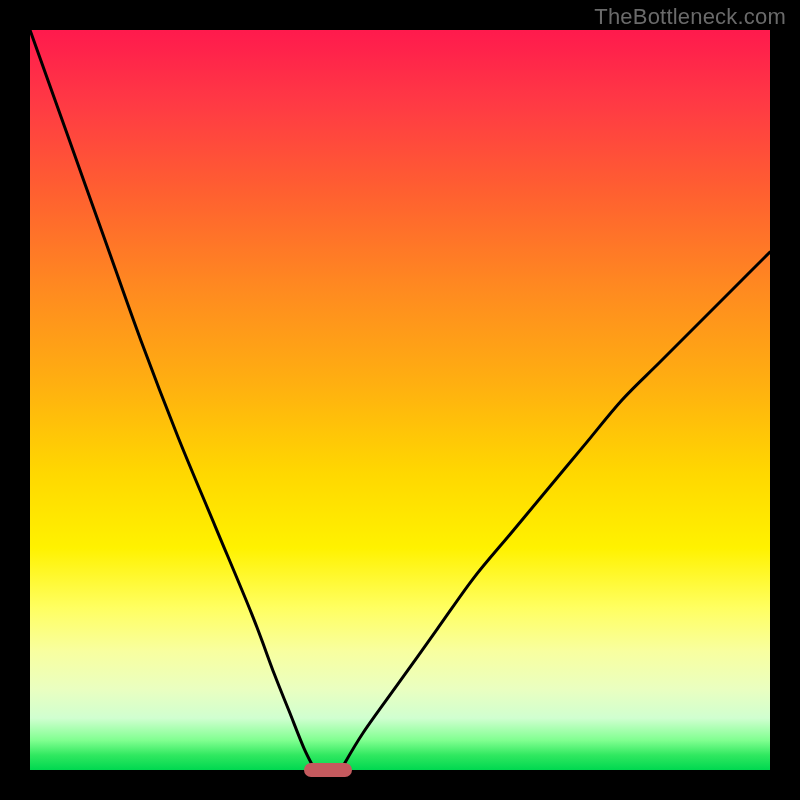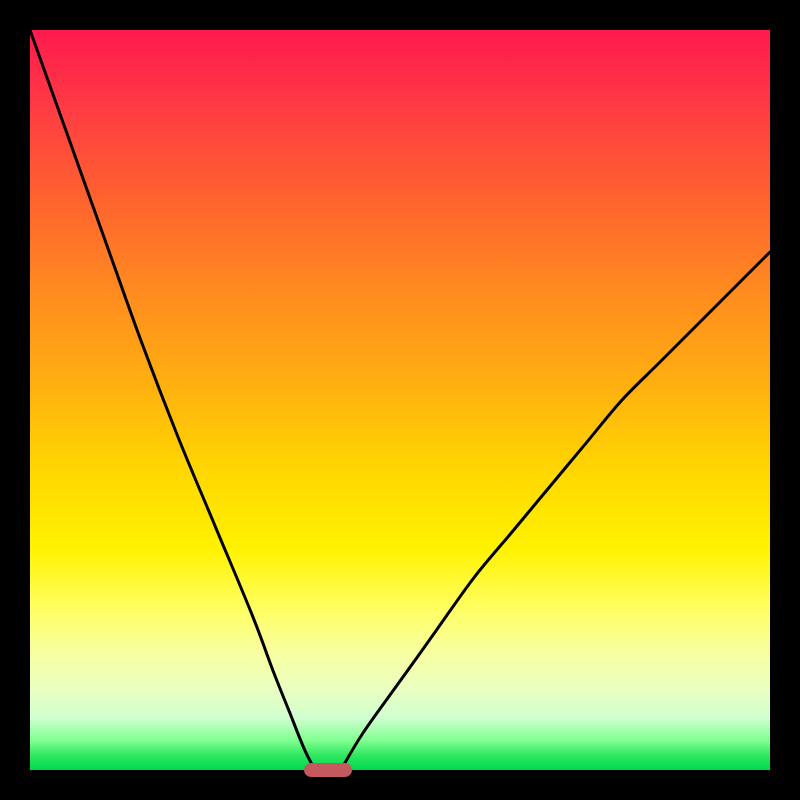--- a/index.html
+++ b/index.html
@@ -74,13 +74,14 @@
   <div class="plot">
 
     <svg class="curve" viewBox="0 0 740 740" preserveAspectRatio="none">
       <path id="curve-left" fill="none" stroke="#000" stroke-width="3" stroke-linecap="round" d="M 0.00 0.00 C 6.17 17.27, 24.67 69.07, 37.00 103.60 C 49.33 138.13, 61.67 172.67, 74.00 207.20 C 86.33 241.73, 98.67 277.50, 111.00 310.80 C 123.33 344.10, 135.67 376.17, 148.00 407.00 C 160.33 437.83, 172.67 466.20, 185.00 495.80 C 197.33 525.40, 212.13 559.93, 222.00 584.60 C 231.87 609.27, 238.03 627.77, 244.20 643.80 C 250.37 659.83, 254.07 668.47, 259.00 680.80 C 263.93 693.13, 269.48 707.93, 273.80 717.80 C 278.12 727.67, 283.05 736.30, 284.90 740.00"></path>
       <path id="curve-right" fill="none" stroke="#000" stroke-width="3" stroke-linecap="round" d="M 310.80 740.00 C 314.50 733.83, 323.13 717.80, 333.00 703.00 C 342.87 688.20, 357.67 668.47, 370.00 651.20 C 382.33 633.93, 394.67 616.67, 407.00 599.40 C 419.33 582.13, 431.67 563.63, 444.00 547.60 C 456.33 531.57, 468.67 518.00, 481.00 503.20 C 493.33 488.40, 505.67 473.60, 518.00 458.80 C 530.33 444.00, 542.67 429.20, 555.00 414.40 C 567.33 399.60, 579.67 383.57, 592.00 370.00 C 604.33 356.43, 616.67 345.33, 629.00 333.00 C 641.33 320.67, 653.67 308.33, 666.00 296.00 C 678.33 283.67, 690.67 271.33, 703.00 259.00 C 715.33 246.67, 733.83 228.17, 740.00 222.00"></path>
     </svg>
 
     <div id="valley-marker" class="marker" style="left: 273.8px; width: 48.1px; bottom: -7px;"></div>
   </div>
 
+  <div class="watermark">TheBottleneck.com</div>
 </div>
 
 </body></html>

